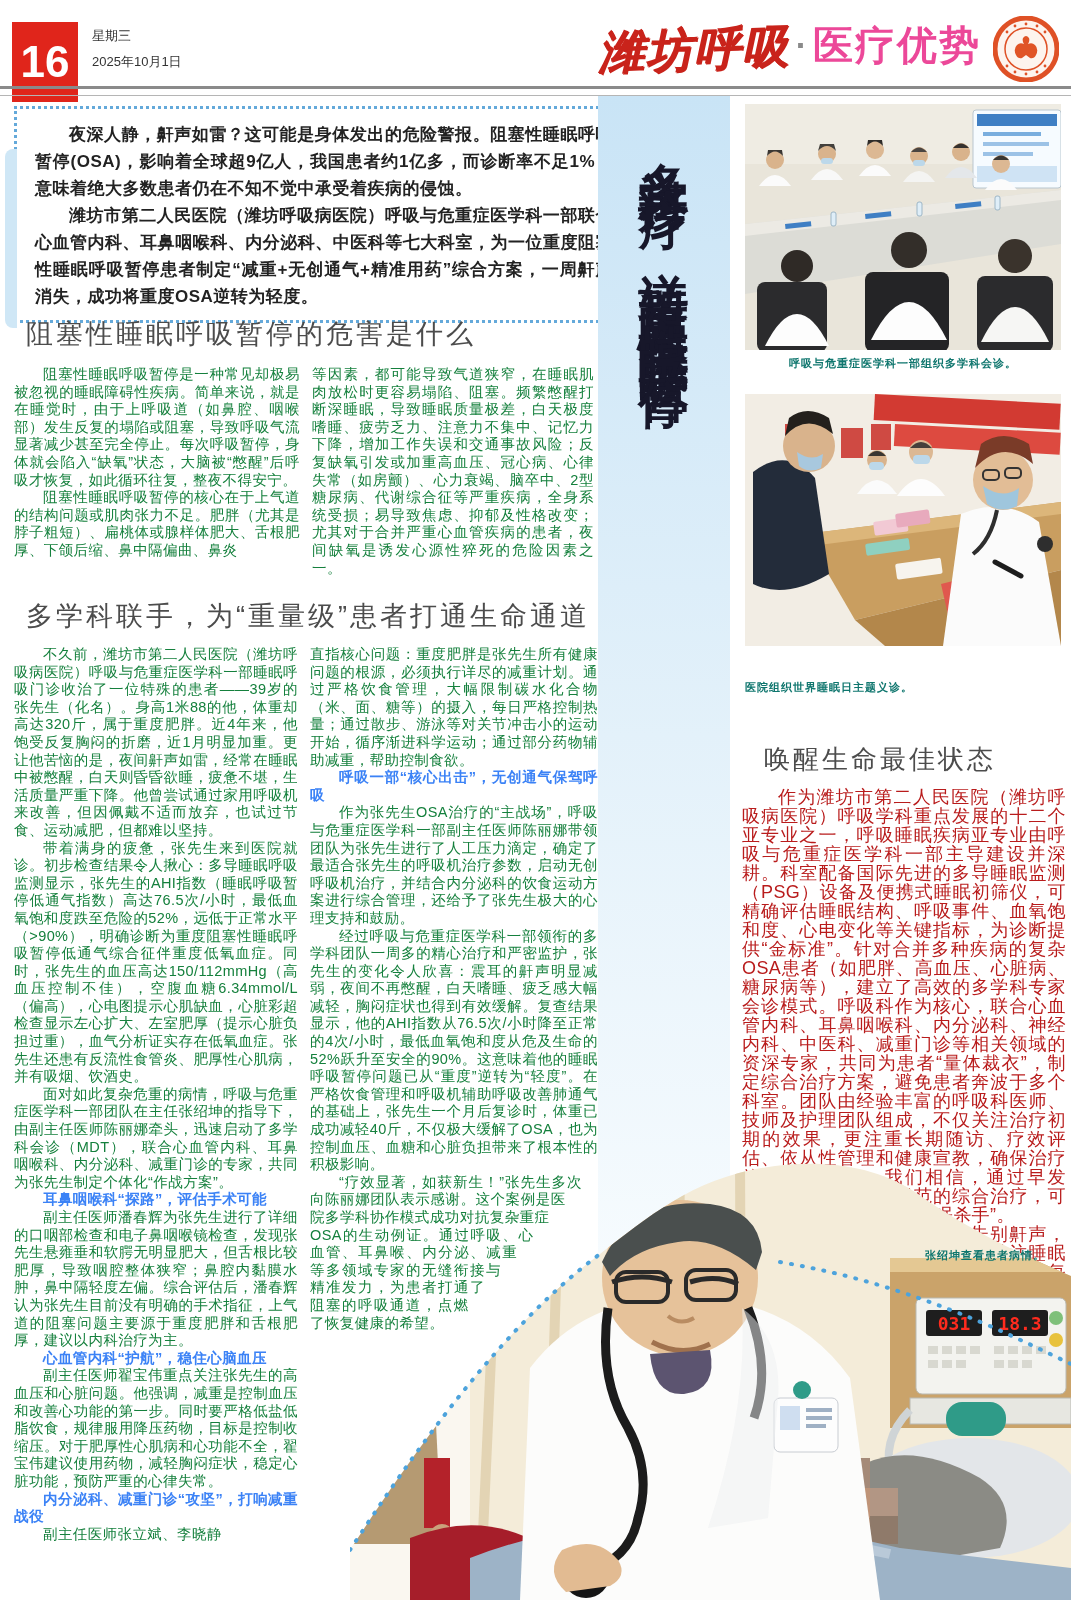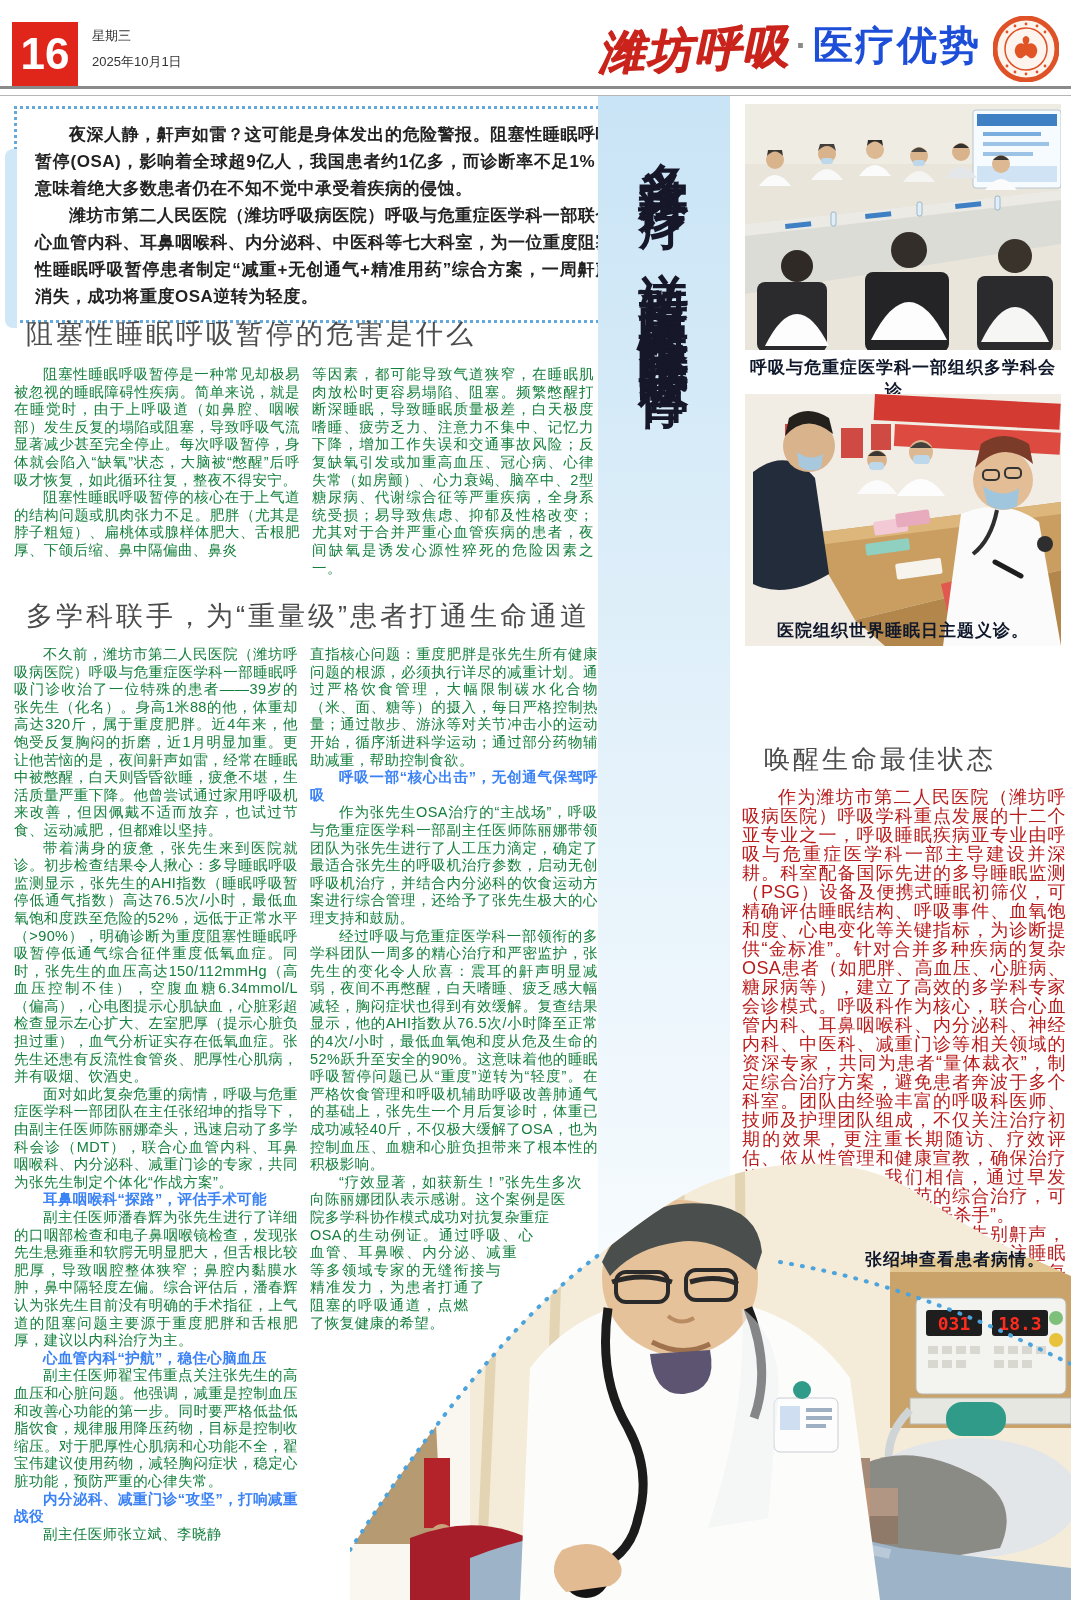--- a/index.html
+++ b/index.html
@@ -1,27 +1,27 @@
 <!DOCTYPE html>
 <html><head>
 <meta charset="utf-8">
 <style>
   html,body{margin:0;padding:0;background:#ffffff;}
   #page{position:relative;width:1071px;height:1600px;background:#ffffff;overflow:hidden;
         font-family:"Liberation Sans","DejaVu Sans",sans-serif;color:#222;}
   
-  .pagenum{position:absolute;left:12px;top:22px;width:66px;height:64px;background:#e0251b;
+  .pagenum{position:absolute;left:12px;top:22px;width:66px;height:80px;background:#e0251b;
            color:#fff;font-size:44px;font-weight:bold;display:flex;align-items:center;justify-content:center;text-align:center;}
   .dateblock{position:absolute;left:92px;top:28px;font-size:13px;color:#333;line-height:1.2;}
   .dateblock .wd{display:block;margin-bottom:10px;}
   .masthead{position:absolute;right:90px;top:18px;white-space:nowrap;}
   .mast-red{font-size:46px;font-weight:900;font-style:italic;color:#c9231b;letter-spacing:2px;
             display:inline-block;transform:rotate(-2deg);text-shadow:1px 1px 0 #c9231b;}
   .mast-dot{font-size:34px;font-weight:900;color:#8a8a8a;margin:0 6px;vertical-align:8px;}
-  .mast-gray{font-size:40px;font-weight:900;color:#1d4ed8;letter-spacing:2px;vertical-align:6px;}
+  .mast-gray{font-size:40px;font-weight:900;color:#ec4899;letter-spacing:2px;vertical-align:6px;}
   .seal{position:absolute;right:12px;top:16px;width:66px;height:66px;}
   .rule{position:absolute;left:0;top:86px;width:1071px;height:6px;
         border-top:3px solid #8a8a8a;border-bottom:1px solid #b5b5b5;}
   
   .lead{position:absolute;left:14px;top:106px;width:578px;padding:12px 4px 10px 18px;
         border-top:3px dotted #64a9da;border-bottom:3px dotted #64a9da;border-left:3px dotted #64a9da;}
   .lead:before{content:"";position:absolute;left:-12px;top:40px;bottom:-8px;width:12px;
                background:#cfe7f6;border-radius:8px 0 0 8px;}
   .lead p{margin:0;font-size:17px;font-weight:bold;color:#222;line-height:27px;
           text-align:justify;text-indent:2em;letter-spacing:0.5px;}
@@ -33,21 +33,21 @@
   .body15 p.subhead{font-weight:bold;color:#3b82f6;}
   .col{position:absolute;}
   
   .strip{position:absolute;left:598px;top:96px;width:132px;height:1162px;
          background:linear-gradient(180deg,#c9e4f6 0%,#e3f1fa 55%,#f6fbfe 100%);}
   .vhead{position:absolute;left:50%;top:26px;transform:translateX(-50%);
          writing-mode:vertical-rl;text-orientation:upright;
          font-size:50px;font-weight:900;color:#17172a;letter-spacing:9px;line-height:1;}
   
   .photo{position:absolute;left:745px;width:316px;overflow:hidden;background:#ddd;}
-  .caption{position:absolute;font-size:17px;font-weight:bold;color:#0f172a;letter-spacing:1px;}
+  .caption{position:absolute;font-size:11px;font-weight:bold;color:#0f766e;letter-spacing:1px;}
   .a3title{position:absolute;left:764px;font-size:26px;font-weight:400;color:#4c4c4c;letter-spacing:3px;}
   .a3body{position:absolute;left:742px;top:788px;width:324px;}
   .a3body p{margin:0;font-size:18px;line-height:19px;color:#b91c1c;text-align:justify;
             text-indent:2em;letter-spacing:0.4px;}
   
   .bottomphoto{position:absolute;left:350px;top:1158px;width:721px;height:442px;z-index:1;}
   .floatcut{float:right;width:170px;height:185px;shape-outside:polygon(100% 0%,100% 100%,0% 100%);}
   .z2{z-index:2;}
   .z5{z-index:5;}
 </style>
@@ -252,21 +252,21 @@
           <path d="M230 74 q28 -30 58 -4 l-4 -20 q-26 -16 -48 0z" fill="#7a3b28"></path>
           <path d="M238 92 q20 14 36 2 l-2 18 q-16 8 -30 -2z" fill="#9fc6dd"></path>
           <rect x="238" y="76" width="16" height="10" rx="4" fill="none" stroke="#333" stroke-width="2"></rect>
           <rect x="260" y="74" width="16" height="10" rx="4" fill="none" stroke="#333" stroke-width="2"></rect>
           <path d="M252 116 q-6 30 -24 44" stroke="#2e2e2e" stroke-width="4" fill="none"></path>
           <circle cx="300" cy="150" r="8" fill="#2e2e2e"></circle>
           <path d="M250 168 l26 14" stroke="#1d1d1d" stroke-width="5" stroke-linecap="round"></path>
         </g>
     </svg>
   </div>
-  <div class="caption" style="left:745px;top:619px;width:316px;text-align:center;">医院组织世界睡眠日主题义诊。</div>
+  <div class="caption" style="left:745px;top:680px;width:316px;">医院组织世界睡眠日主题义诊。</div>
 
   <div class="a3title" style="top:742px;">唤醒生命最佳状态</div>
   <div class="a3body">
     <p>作为潍坊市第二人民医院（潍坊呼吸病医院）呼吸学科重点发展的十二个亚专业之一，呼吸睡眠疾病亚专业由呼吸与危重症医学科一部主导建设并深耕。科室配备国际先进的多导睡眠监测（PSG）设备及便携式睡眠初筛仪，可精确评估睡眠结构、呼吸事件、血氧饱和度、心电变化等关键指标，为诊断提供“金标准”。针对合并多种疾病的复杂OSA患者（如肥胖、高血压、心脏病、糖尿病等），建立了高效的多学科专家会诊模式。呼吸科作为核心，联合心血管内科、耳鼻咽喉科、内分泌科、神经内科、中医科、减重门诊等相关领域的资深专家，共同为患者“量体裁衣”，制定综合治疗方案，避免患者奔波于多个科室。团队由经验丰富的呼吸科医师、技师及护理团队组成，不仅关注治疗初期的效果，更注重长期随访、疗效评估、依从性管理和健康宣教，确保治疗效果持久稳定。我们相信，通过早发现、早诊断和科学规范的综合治疗，可以有效战胜OSA这个“睡眠杀手”。</p>
     <p>健康睡眠，人人共享！告别鼾声，畅享呼吸，重拾活力人生，从关注睡眠呼吸健康开始。睡眠呼吸门诊守护您每一夜的安宁。</p>
   </div>
 
   <div class="caption z5" style="left:700px;top:1248px;width:345px;text-align:right;padding-right:18px;">张绍坤查看患者病情。</div>
 
   <div class="bottomphoto">

